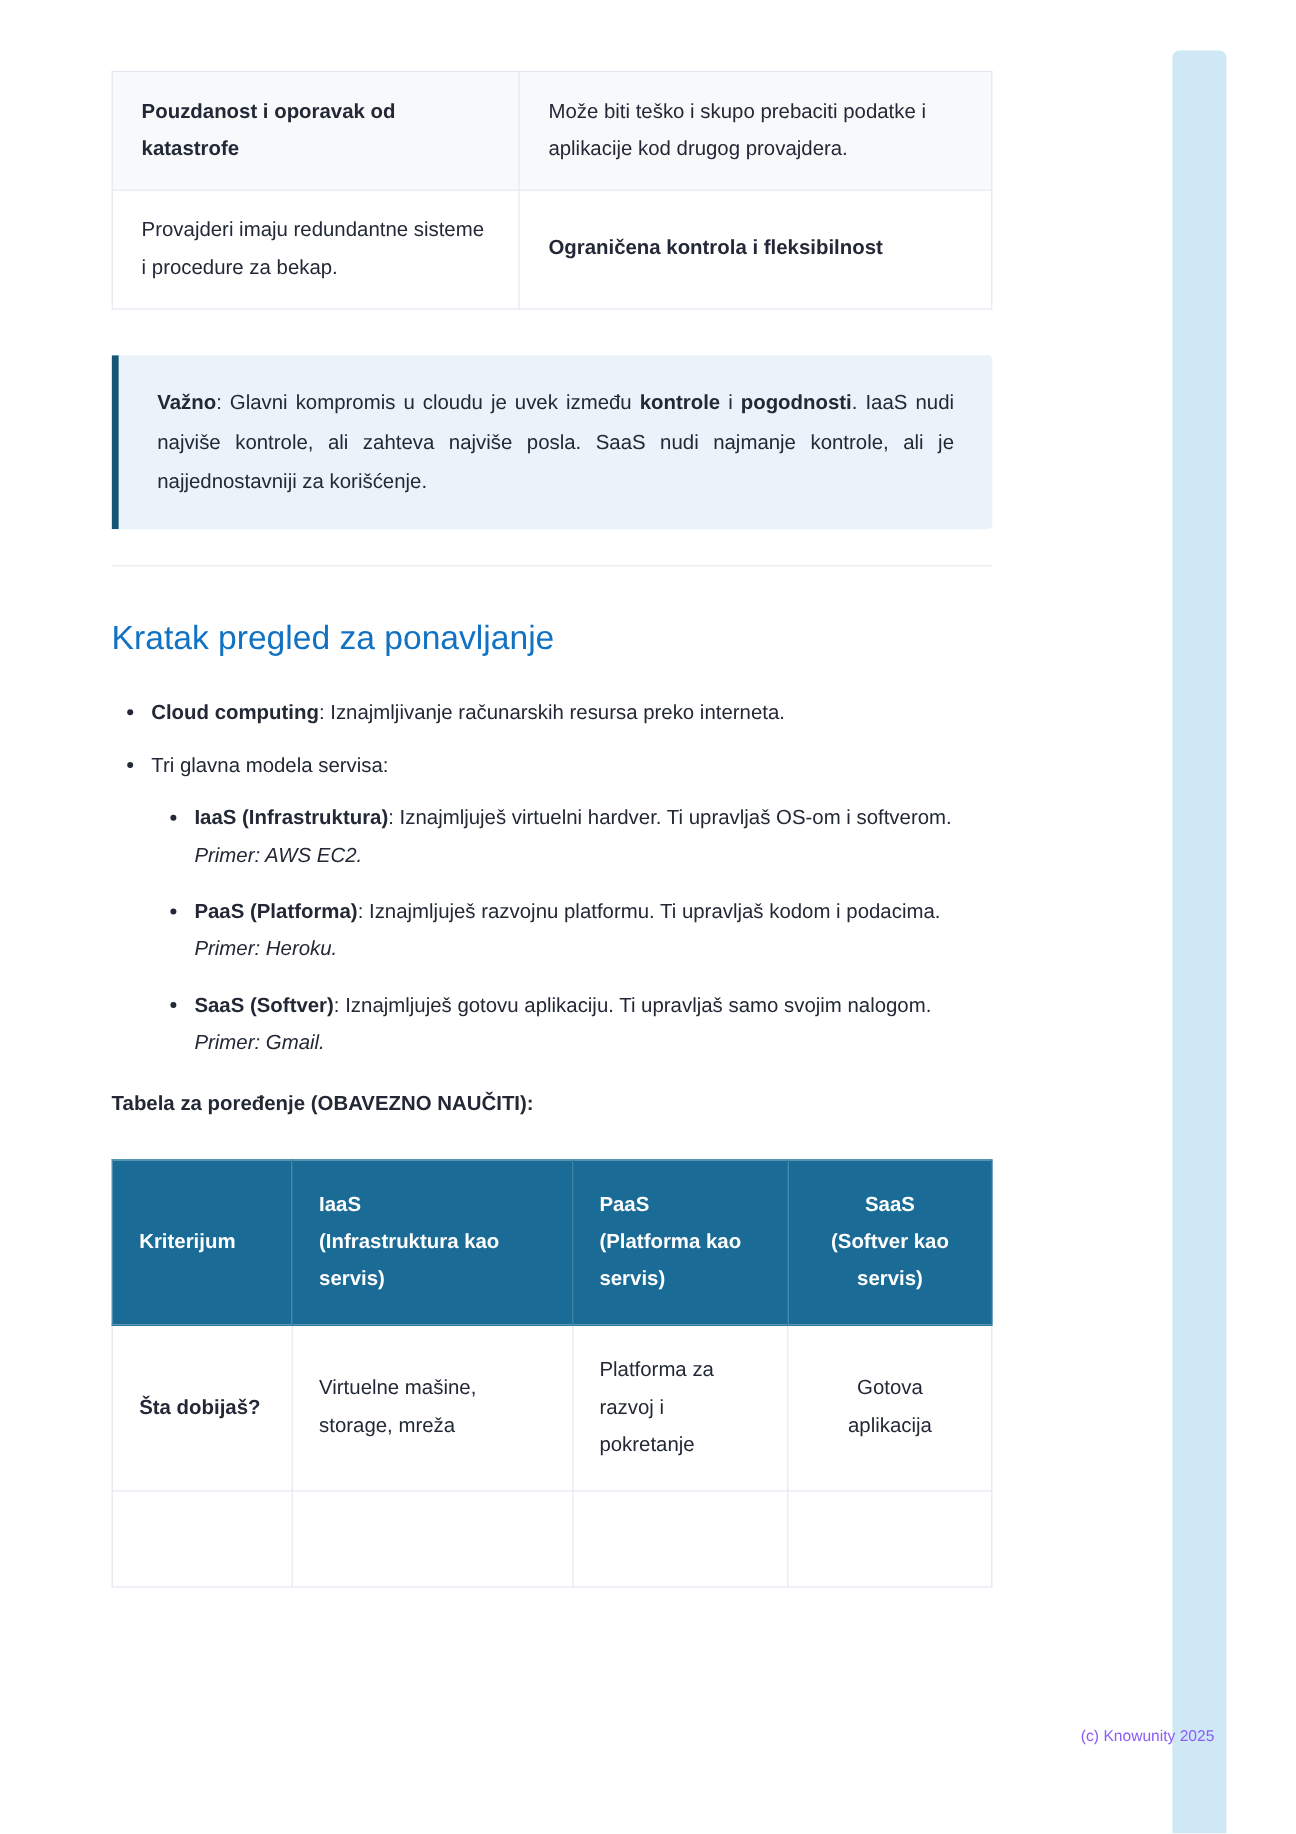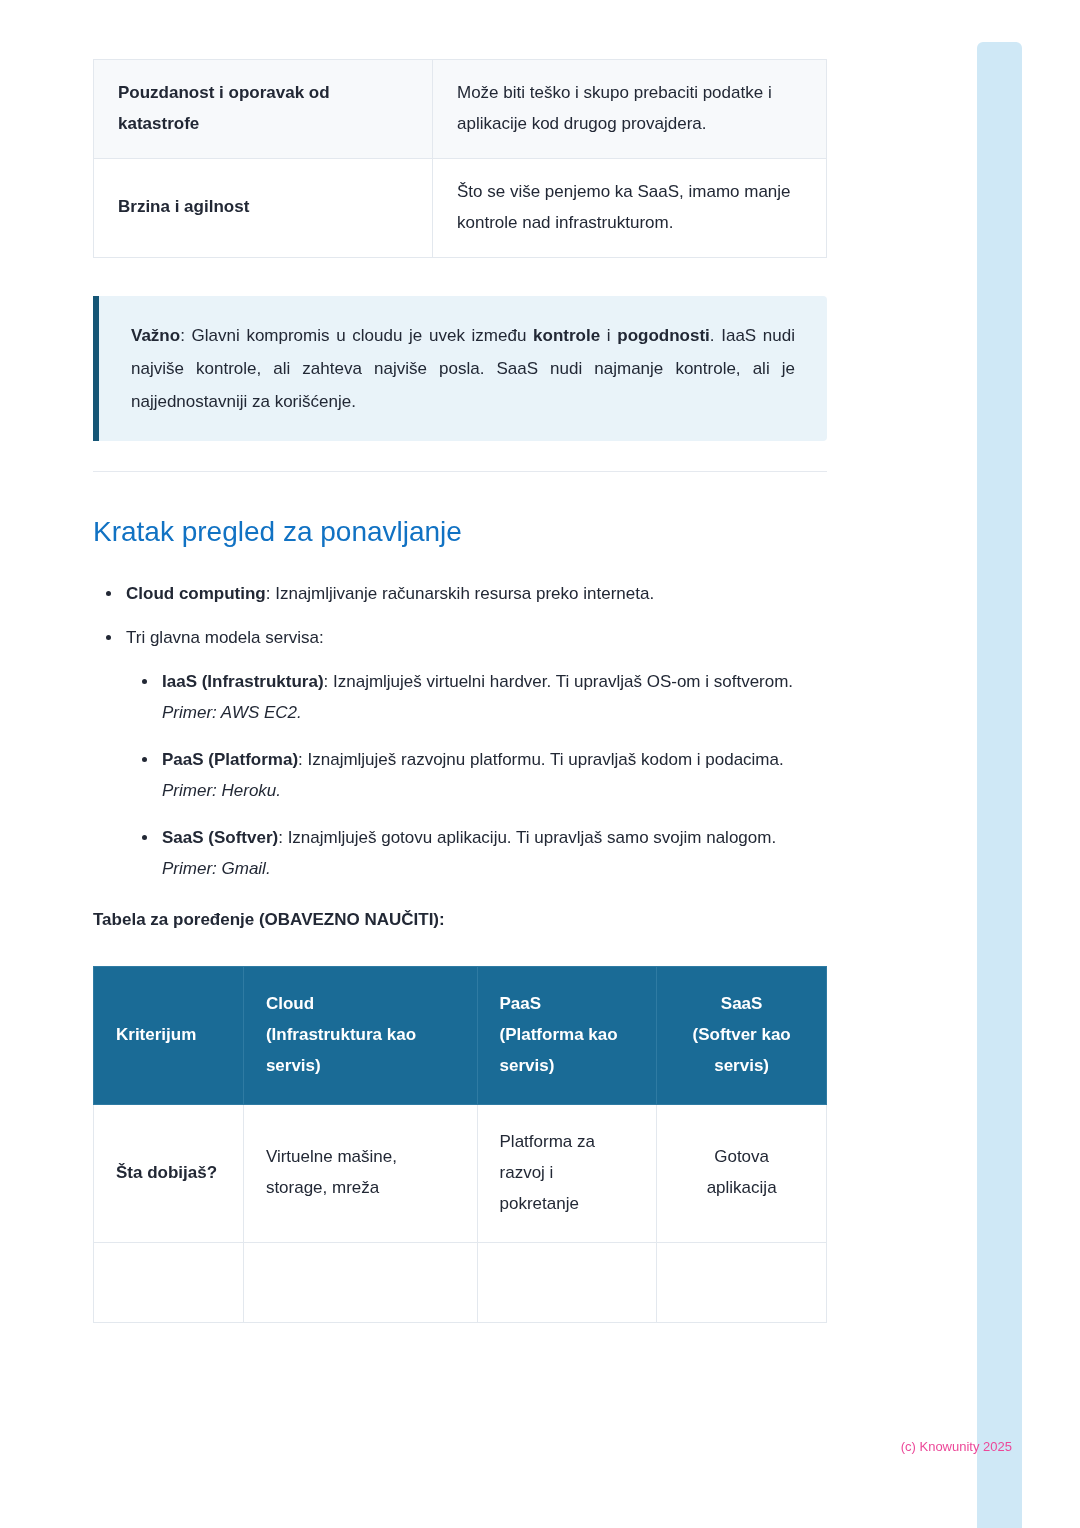--- a/index.html
+++ b/index.html
@@ -102,43 +102,43 @@
     height: 1500px;
     background: #cfe8f6;
     border-radius: 6px;
   }
 
   .footer-credit {
     position: absolute;
     top: 1438px;
     right: 68px;
     font-size: 13px;
-    color: #ec4899;
+    color: #8b5cf6;
     z-index: 2;
     line-height: 1.4;
   }
 </style>
 </head>
 <body>
 
 <div class="page">
 
   <div class="side-strip"></div>
 
   <div class="content">
 
     <table class="pros-table">
       <tbody>
         <tr>
           <td class="lcol"><span class="b">Pouzdanost i oporavak od katastrofe</span></td>
           <td><span>Može biti teško i skupo prebaciti podatke i aplikacije kod drugog provajdera.</span></td>
         </tr>
         <tr>
-          <td class="lcol"><span class="b">Brzina i agilnost</span></td>
-          <td><span>Što se više penjemo ka SaaS, imamo manje kontrole nad infrastrukturom.</span></td>
+          <td class="lcol"><span>Provajderi imaju redundantne sisteme i procedure za bekap.</span></td>
+          <td><span class="b">Ograničena kontrola i fleksibilnost</span></td>
         </tr>
       </tbody>
     </table>
 
     <div class="callout">
       <span><span class="b">Važno</span><span>: Glavni kompromis u cloudu je uvek između </span><span class="b">kontrole</span><span> i </span><span class="b">pogodnosti</span><span>. IaaS nudi najviše kontrole, ali zahteva najviše posla. SaaS nudi najmanje kontrole, ali je najjednostavniji za korišćenje.</span></span>
     </div>
 
     <hr class="divider">
 
@@ -167,21 +167,21 @@
     <p class="table-label">Tabela za poređenje (OBAVEZNO NAUČITI):</p>
 
     <table class="cmp-table">
       <thead>
         <tr>
           <th class="c0">
             <div>Kriterijum</div>
               <div></div>
           </th>
           <th class="c1">
-            <div>Cloud</div>
+            <div>IaaS</div>
               <div>(Infrastruktura kao servis)</div>
           </th>
           <th class="c2">
             <div>PaaS</div>
               <div>(Platforma kao servis)</div>
           </th>
           <th class="c3">
             <div>SaaS</div>
               <div>(Softver kao servis)</div>
           </th>

